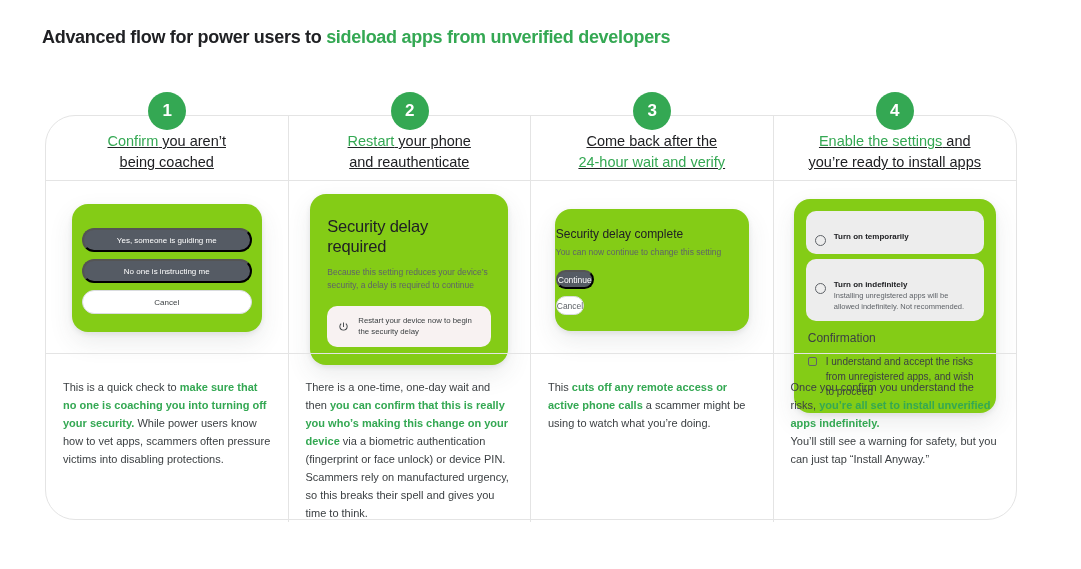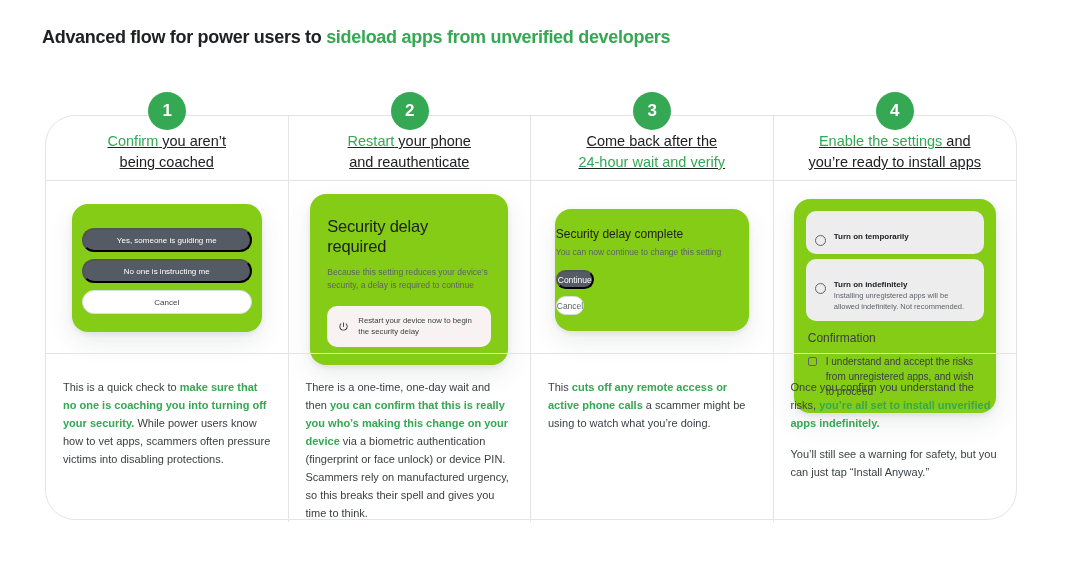--- a/index.html
+++ b/index.html
@@ -157,21 +157,21 @@
   }
   .check-text { font-size: 10px; line-height: 1.5; color: #3c4043; }
 
   
   .desc-cell {
     padding: 24px 17px 0 17px;
     font-size: 11px;
     line-height: 1.64;
     color: #3c4043;
   }
-  .desc-cell p + p { margin-top: 13px; }
+  .desc-cell p + p { }
 </style>
 </head>
 <body>
 
 <h1 class="page-title"><span>Advanced flow for power users to </span><span class="hl-title">sideload apps from unverified developers</span></h1>
 
 <div class="flow-card">
 
   <div class="step-circle c1">
       <span>1</span>

